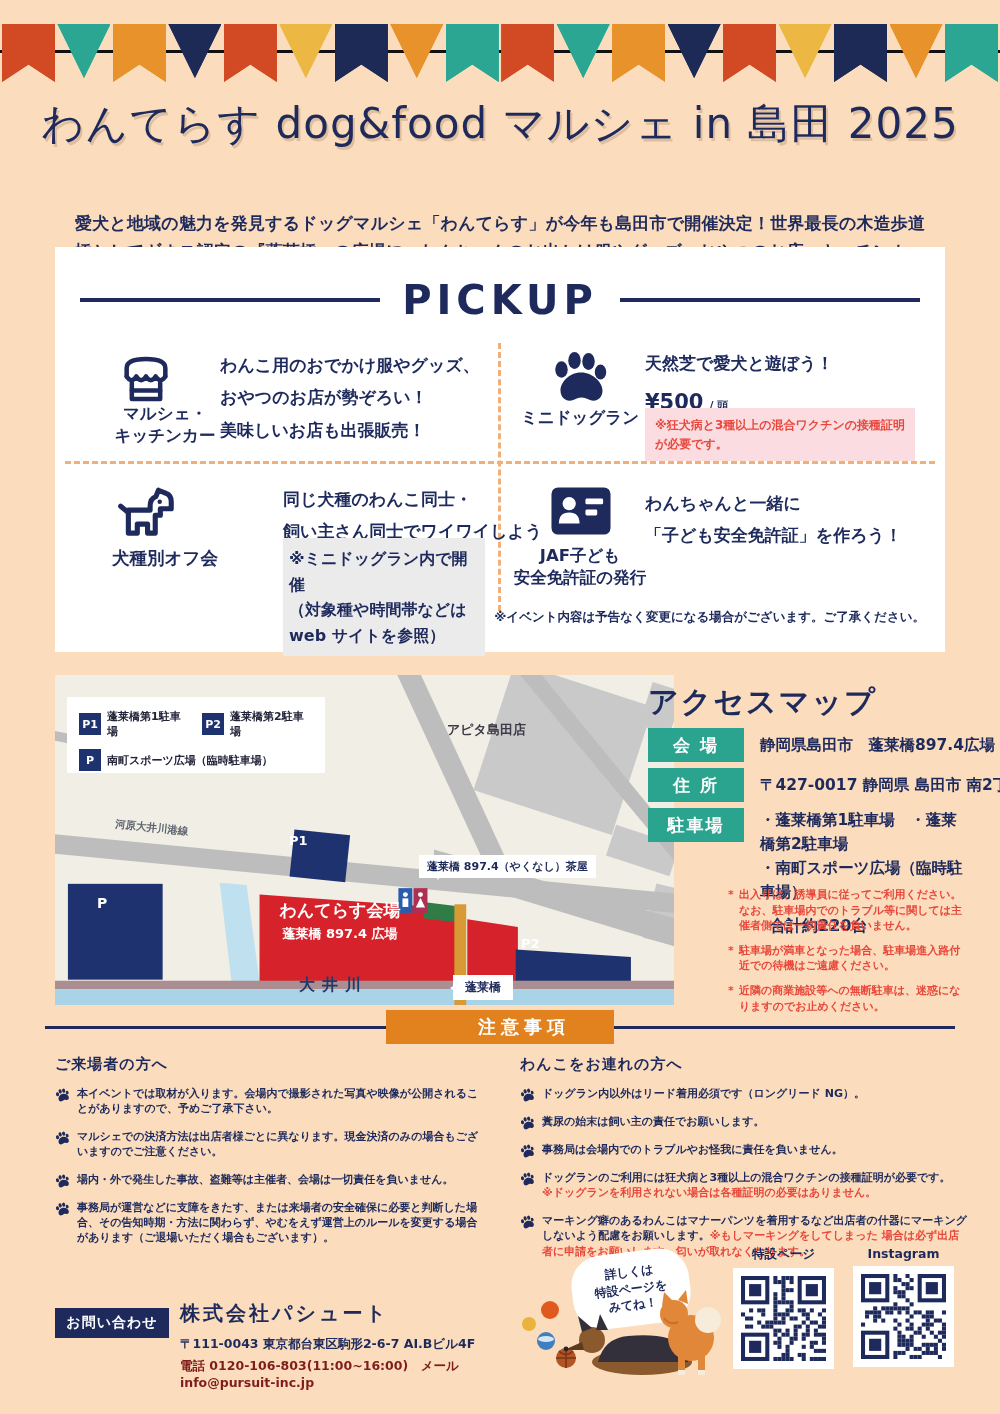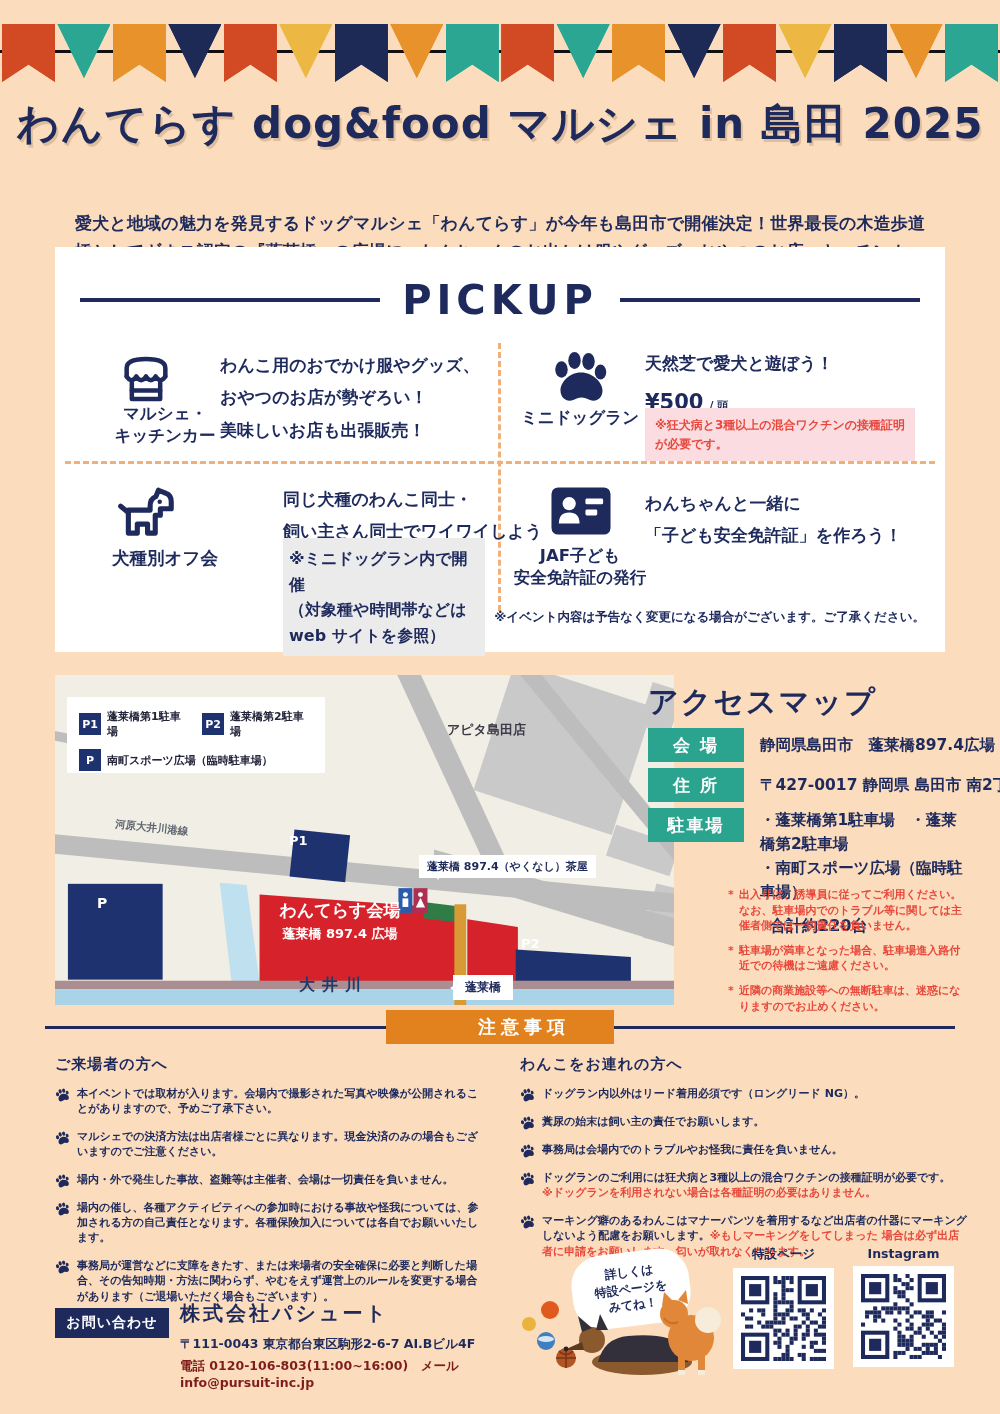--- a/index.html
+++ b/index.html
@@ -10,21 +10,21 @@
 
   
   .bunting{position:absolute;top:24px;left:0;right:0;height:80px;}
   .bunting .string{position:absolute;top:26px;left:0;right:0;height:3px;background:#111;}
   .flags{position:absolute;top:0;left:2px;right:2px;display:flex;justify-content:space-between;}
   .flag{width:53px;background:#ccc;}
   .flag.swallowtail{height:58px;clip-path:polygon(0 0,100% 0,100% 100%,50% 70%,0 100%);}
   .flag.triangle{height:54px;clip-path:polygon(0 0,100% 0,50% 100%);}
 
   
-  .title{top:96px;left:0;width:1000px;text-align:center;font-size:42px;font-weight:700;color:#1e2a5c;
+  .title{top:96px;left:0;width:1000px;text-align:center;font-size:42px;font-weight:400;color:#1e2a5c;
          letter-spacing:1px;text-shadow:2px 3px 0 rgba(120,85,60,.22);}
   .intro{top:162px;left:75px;width:850px;font-size:17px;font-weight:700;line-height:1.62;color:#1e2a5c;text-align:justify;margin-top:48px;}
 
   
   .pickup{top:247px;left:55px;width:890px;height:405px;background:#fff;}
   .pickup-header{position:absolute;top:30px;left:0;width:100%;display:flex;align-items:center;justify-content:center;gap:22px;}
   .pickup-header .line{width:300px;height:4px;background:#1e2a5c;}
   .pickup-header .word{font-size:40px;font-weight:900;color:#1e2a5c;letter-spacing:5px;}
   .vdash{position:absolute;left:443px;top:96px;height:268px;border-left:3px dashed #f2b079;}
   .hdash{position:absolute;left:10px;right:10px;top:214px;border-top:3px dashed #f2b079;}
@@ -348,32 +348,20 @@
         <span class="paw-slot">
           <svg viewBox="0 0 24 22" fill="#1e2a5c">
             <ellipse cx="4.6" cy="8" rx="2.5" ry="3.3"></ellipse>
             <ellipse cx="9.8" cy="4.4" rx="2.5" ry="3.4"></ellipse>
             <ellipse cx="15.4" cy="4.8" rx="2.5" ry="3.4"></ellipse>
             <ellipse cx="20.2" cy="9" rx="2.3" ry="3"></ellipse>
             <path d="M12.4 9.2 C7.4 9.2 4.2 13.4 4.2 16.4 C4.2 19.4 6.8 21.2 9.3 20.2 C10.8 19.6 11.2 19.2 12.6 19.2 C14 19.2 14.5 19.6 16 20.2 C18.5 21.2 21 19.4 21 16.4 C21 13.4 17.4 9.2 12.4 9.2 Z"></path>
           </svg>
         </span>
         <div class="ntext">場内・外で発生した事故、盗難等は主催者、会場は一切責任を負いません。</div>
-      </div>
-    <div class="nitem">
-        <span class="paw-slot">
-          <svg viewBox="0 0 24 22" fill="#1e2a5c">
-            <ellipse cx="4.6" cy="8" rx="2.5" ry="3.3"></ellipse>
-            <ellipse cx="9.8" cy="4.4" rx="2.5" ry="3.4"></ellipse>
-            <ellipse cx="15.4" cy="4.8" rx="2.5" ry="3.4"></ellipse>
-            <ellipse cx="20.2" cy="9" rx="2.3" ry="3"></ellipse>
-            <path d="M12.4 9.2 C7.4 9.2 4.2 13.4 4.2 16.4 C4.2 19.4 6.8 21.2 9.3 20.2 C10.8 19.6 11.2 19.2 12.6 19.2 C14 19.2 14.5 19.6 16 20.2 C18.5 21.2 21 19.4 21 16.4 C21 13.4 17.4 9.2 12.4 9.2 Z"></path>
-          </svg>
-        </span>
-        <div class="ntext">場内の催し、各種アクティビティへの参加時における事故や怪我については、参加される方の自己責任となります。各種保険加入については各自でお願いいたします。</div>
       </div>
     <div class="nitem">
         <span class="paw-slot">
           <svg viewBox="0 0 24 22" fill="#1e2a5c">
             <ellipse cx="4.6" cy="8" rx="2.5" ry="3.3"></ellipse>
             <ellipse cx="9.8" cy="4.4" rx="2.5" ry="3.4"></ellipse>
             <ellipse cx="15.4" cy="4.8" rx="2.5" ry="3.4"></ellipse>
             <ellipse cx="20.2" cy="9" rx="2.3" ry="3"></ellipse>
             <path d="M12.4 9.2 C7.4 9.2 4.2 13.4 4.2 16.4 C4.2 19.4 6.8 21.2 9.3 20.2 C10.8 19.6 11.2 19.2 12.6 19.2 C14 19.2 14.5 19.6 16 20.2 C18.5 21.2 21 19.4 21 16.4 C21 13.4 17.4 9.2 12.4 9.2 Z"></path>
           </svg>

